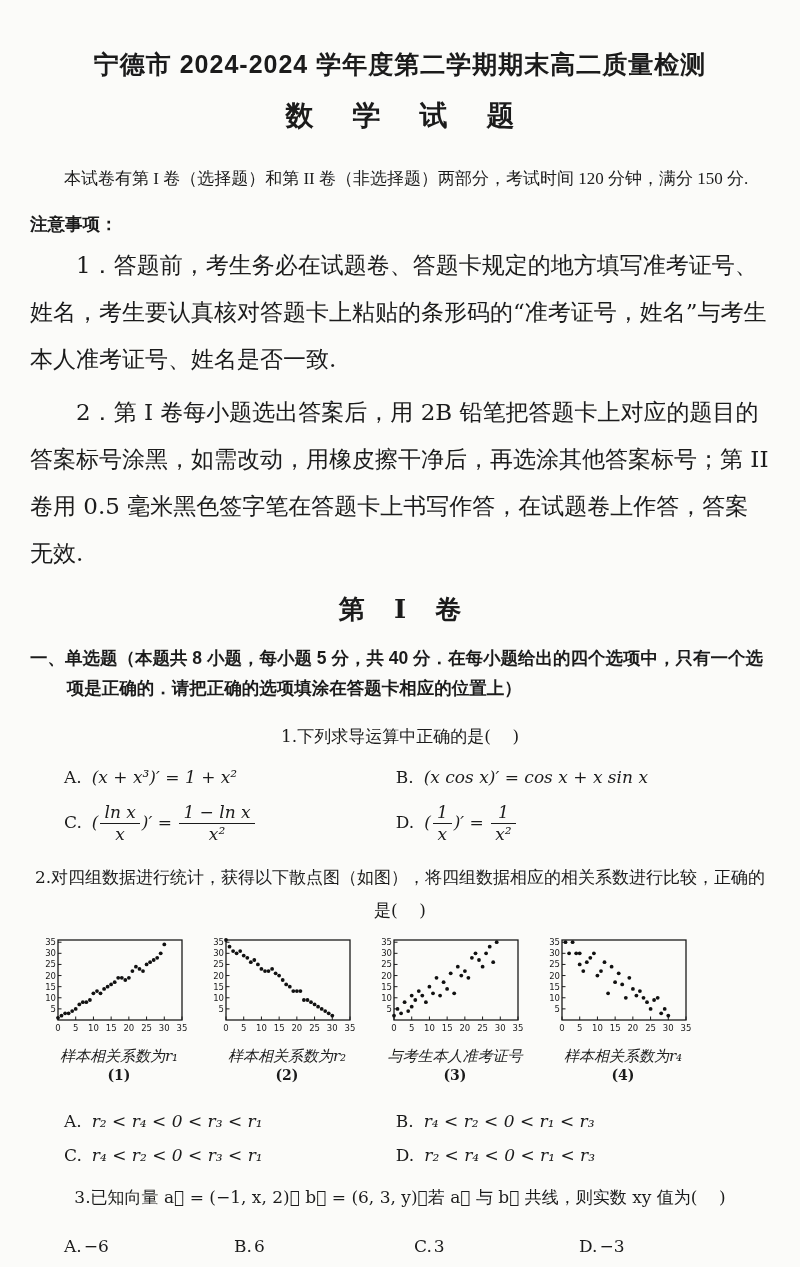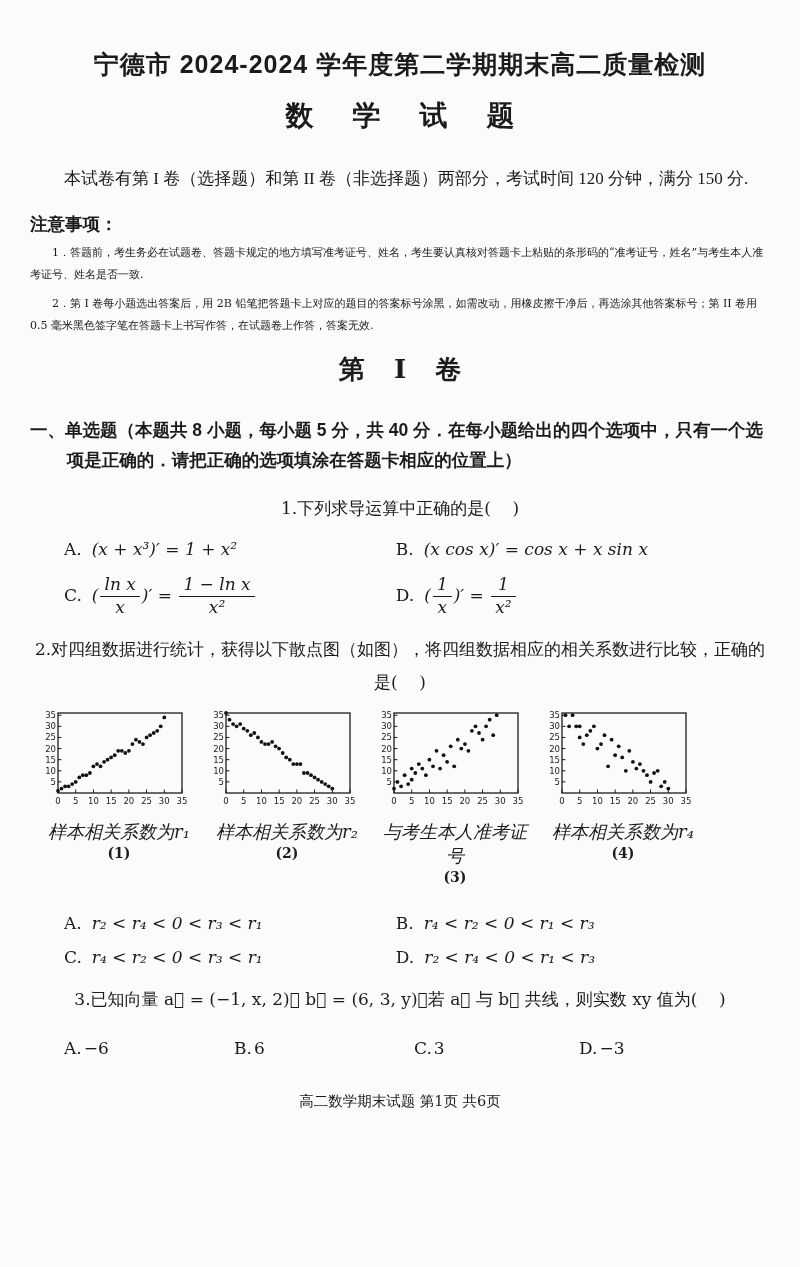--- a/index.html
+++ b/index.html
@@ -36,35 +36,35 @@
     text-indent: 2em;
     font-family: Liberation Serif, serif;
   }
   .notice-heading {
     margin-top: 14px;
     font-family: "Liberation Sans", "DejaVu Sans", sans-serif;
     font-weight: bold;
     font-size: 17.5px;
   }
   .note {
-    font-size: 11px;
+    font-size: 23px;
     line-height: 2.05;
     text-indent: 2em;
     margin-top: 6px;
   }
   .part-heading {
     margin-top: 14px;
     text-align: center;
     font-weight: bold;
     font-size: 26px;
     letter-spacing: 10px;
     text-indent: 10px;
   }
   .section-heading {
-    margin-top: 28px;
+    margin-top: 16px;
     font-family: "Liberation Sans", "DejaVu Sans", sans-serif;
     font-weight: bold;
     font-size: 17.5px;
     line-height: 1.75;
     padding-left: 2.1em;
     text-indent: -2.1em;
   }
   .qtext {
     margin-top: 16px;
     font-size: 17px;
@@ -101,21 +101,21 @@
   .charts-row {
     display: flex;
     gap: 8px;
     margin-top: 8px;
     margin-left: 2px;
   }
   .chart { width: 160px; }
   .chart-svg { width: 160px; height: 110px; }
   .chart-caption {
     text-align: center;
-    font-size: 18px;
+    font-size: 15px;
     margin-left: 14px;
     margin-top: 2px;
     font-style: italic;
   }
   .chart-index {
     text-align: center;
     font-size: 14px;
     margin-left: 14px;
     margin-top: 1px;
     font-weight: bold;

